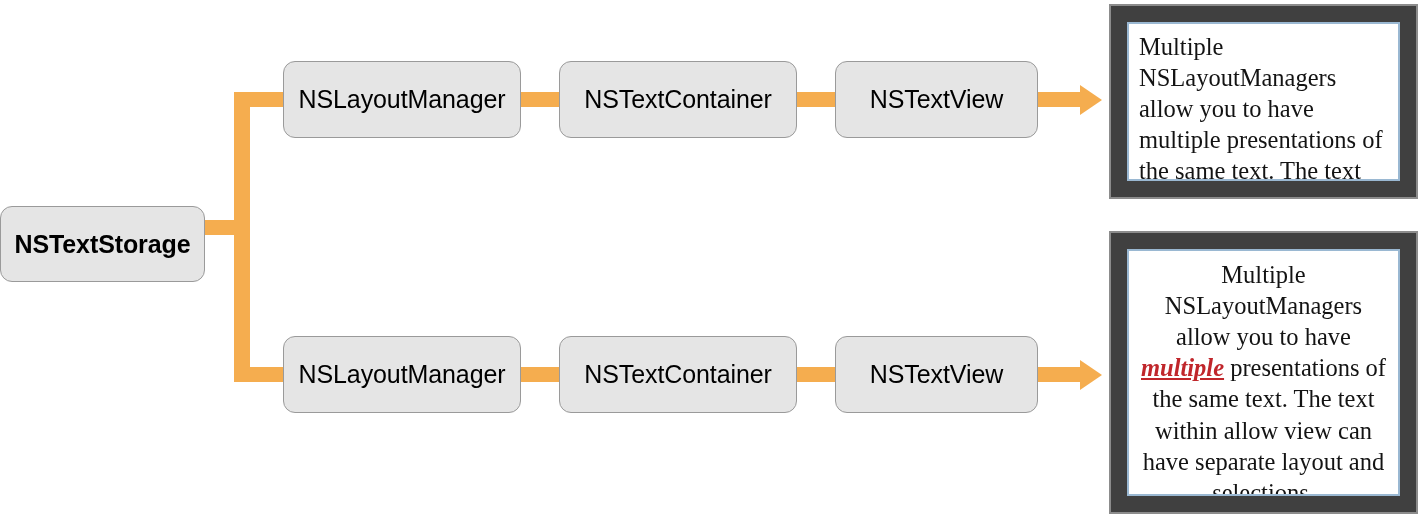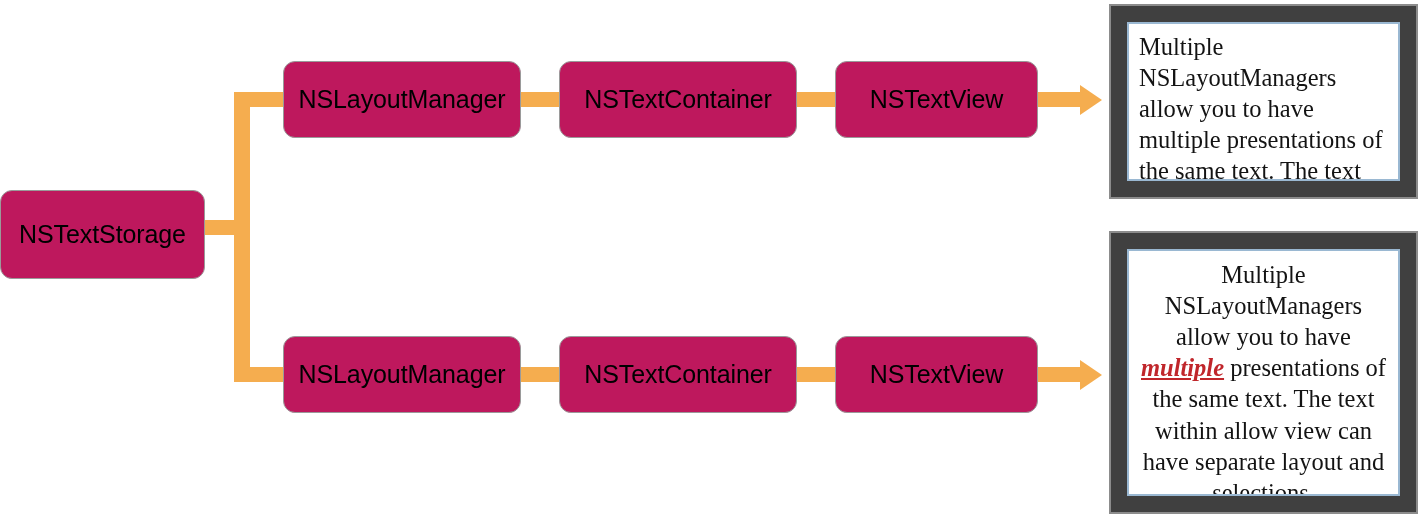--- a/index.html
+++ b/index.html
@@ -19,21 +19,21 @@
     position: absolute;
     left: 0; top: 0;
     width: 1420px;
     height: 518px;
   }
 
   
   .node {
     position: absolute;
     box-sizing: border-box;
-    background: #be185d;
+    background: #e5e5e5;
     border: 1.5px solid #9a9a9a;
     border-radius: 12px;
     display: flex;
     align-items: center;
     justify-content: center;
     color: #000000;
     font-family: "Liberation Sans", sans-serif;
     font-size: 25px;
     font-weight: 400;
     letter-spacing: -0.1px;
@@ -113,21 +113,21 @@
 
   <div class="conn" style="left:515px; top:367px; width:50px; height:15px;"></div>
   <div class="conn" style="left:791px; top:367px; width:50px; height:15px;"></div>
 
   <div class="arrow-shaft" style="left:1032px; top:92px; width:50px; height:15px;"></div>
   <div class="arrow-head" style="left:1080px; top:84.5px;"></div>
 
   <div class="arrow-shaft" style="left:1032px; top:367px; width:50px; height:15px;"></div>
   <div class="arrow-head" style="left:1080px; top:359.5px;"></div>
 
-  <div class="node" style="left:0px; top:190px; width:205px; height:89px;">
+  <div class="node" style="left:0px; top:206px; width:205px; height:76px;font-weight:bold;">
     <span>NSTextStorage</span>
   </div>
 
   <div class="node" style="left:283px; top:61px; width:238px; height:77px;">
     <span>NSLayoutManager</span>
   </div>
   <div class="node" style="left:559px; top:61px; width:238px; height:77px;">
     <span>NSTextContainer</span>
   </div>
   <div class="node" style="left:835px; top:61px; width:203px; height:77px;">

